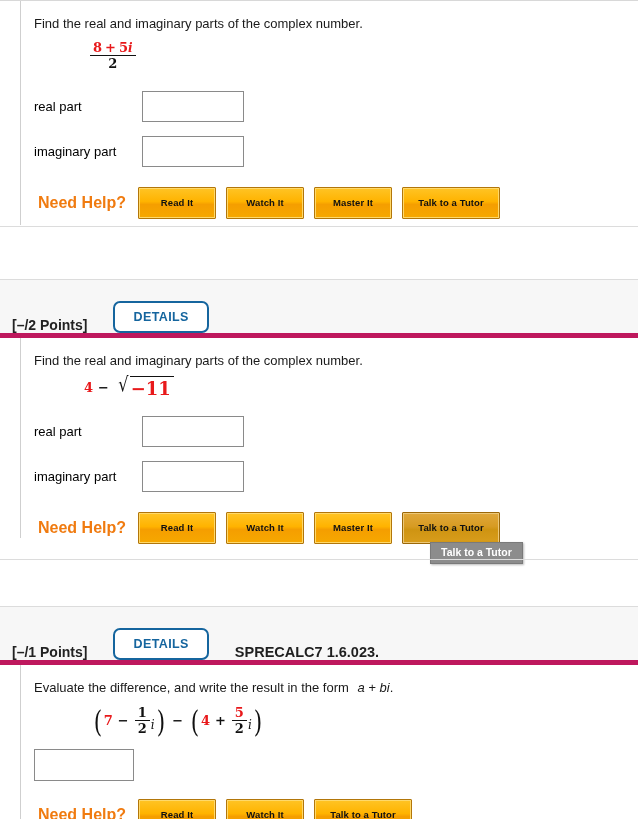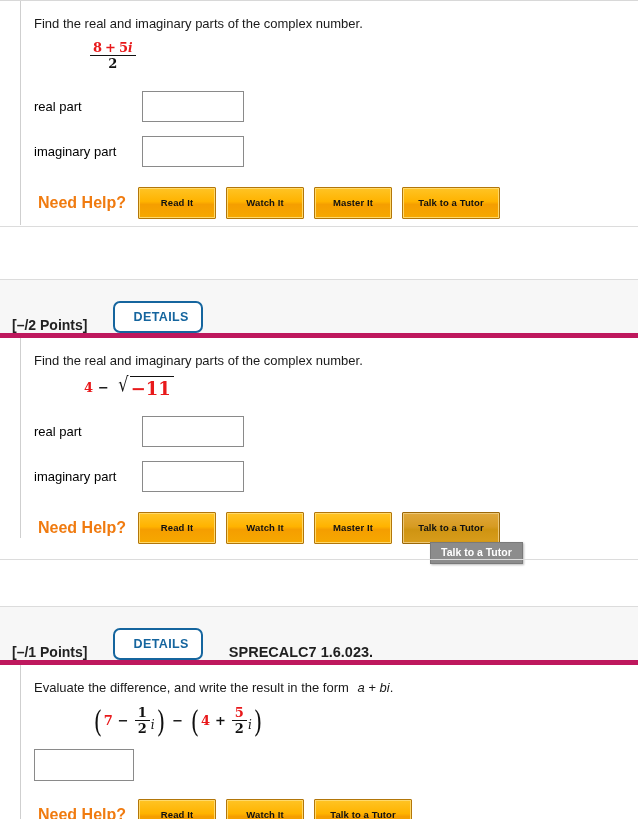--- a/index.html
+++ b/index.html
@@ -52,21 +52,21 @@
   }
   .details-btn {
     margin-left: 26px;
     border: 2px solid #15659e;
     border-radius: 7px;
     background: #ffffff;
     color: #15659e;
     font-size: 12.5px;
     font-weight: bold;
     letter-spacing: 0.4px;
-    padding: 8px 12px 8px 18px;
+    padding: 8px 18px 8px 18px;
     cursor: pointer;
     line-height: 1;
   }
   .q-code {
     margin-left: 26px;
     font-size: 14.5px;
     font-weight: bold;
     color: #1f1f1f;
     white-space: nowrap;
   }

